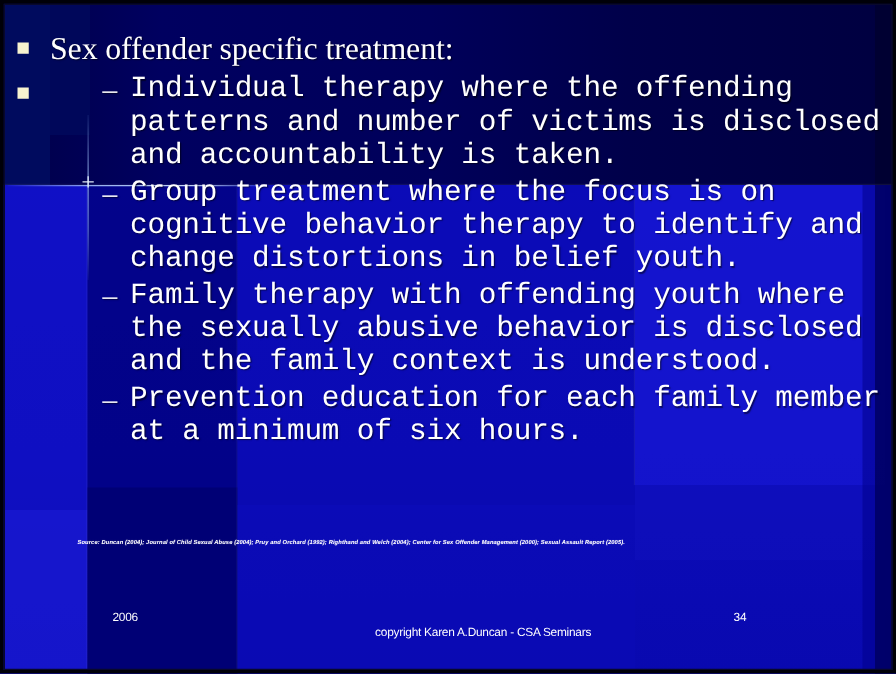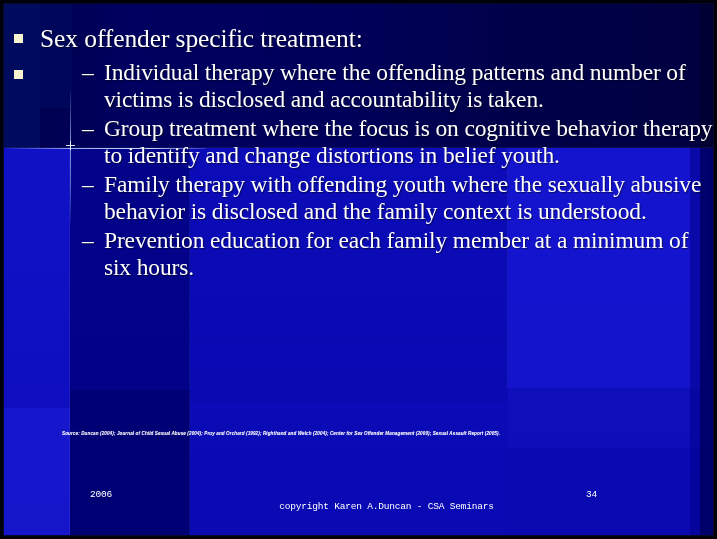--- a/index.html
+++ b/index.html
@@ -124,20 +124,21 @@
     position: absolute;
     left: 42px;
     top: 0;
     width: 18px;
     color: #ffffff;
     font-size: 23.5px;
     line-height: 26.5px;
   }
   li.l2 .l2txt {
     display: block;
+    font-family: Liberation Mono, monospace;
   }
 
   
   #source {
     position: absolute;
     left: 62px;
     top: 430px;
     width: 610px;
     color: #ffffff;
     font-family: "Liberation Sans", "DejaVu Sans", sans-serif;
@@ -153,21 +154,21 @@
 
   
   #footer {
     position: absolute;
     left: 0;
     top: 488px;
     width: 643px;
     height: 18px;
     z-index: 22;
     color: #ffffff;
-    font-family: Liberation Mono, monospace;
+    font-family: Liberation Sans, sans-serif;
     font-size: 9.5px;
     line-height: 14px;
     letter-spacing: -0.2px;
   }
   #footer .f-date {
     position: absolute;
     left: 90px;
     top: 0;
   }
   #footer .f-copy {

